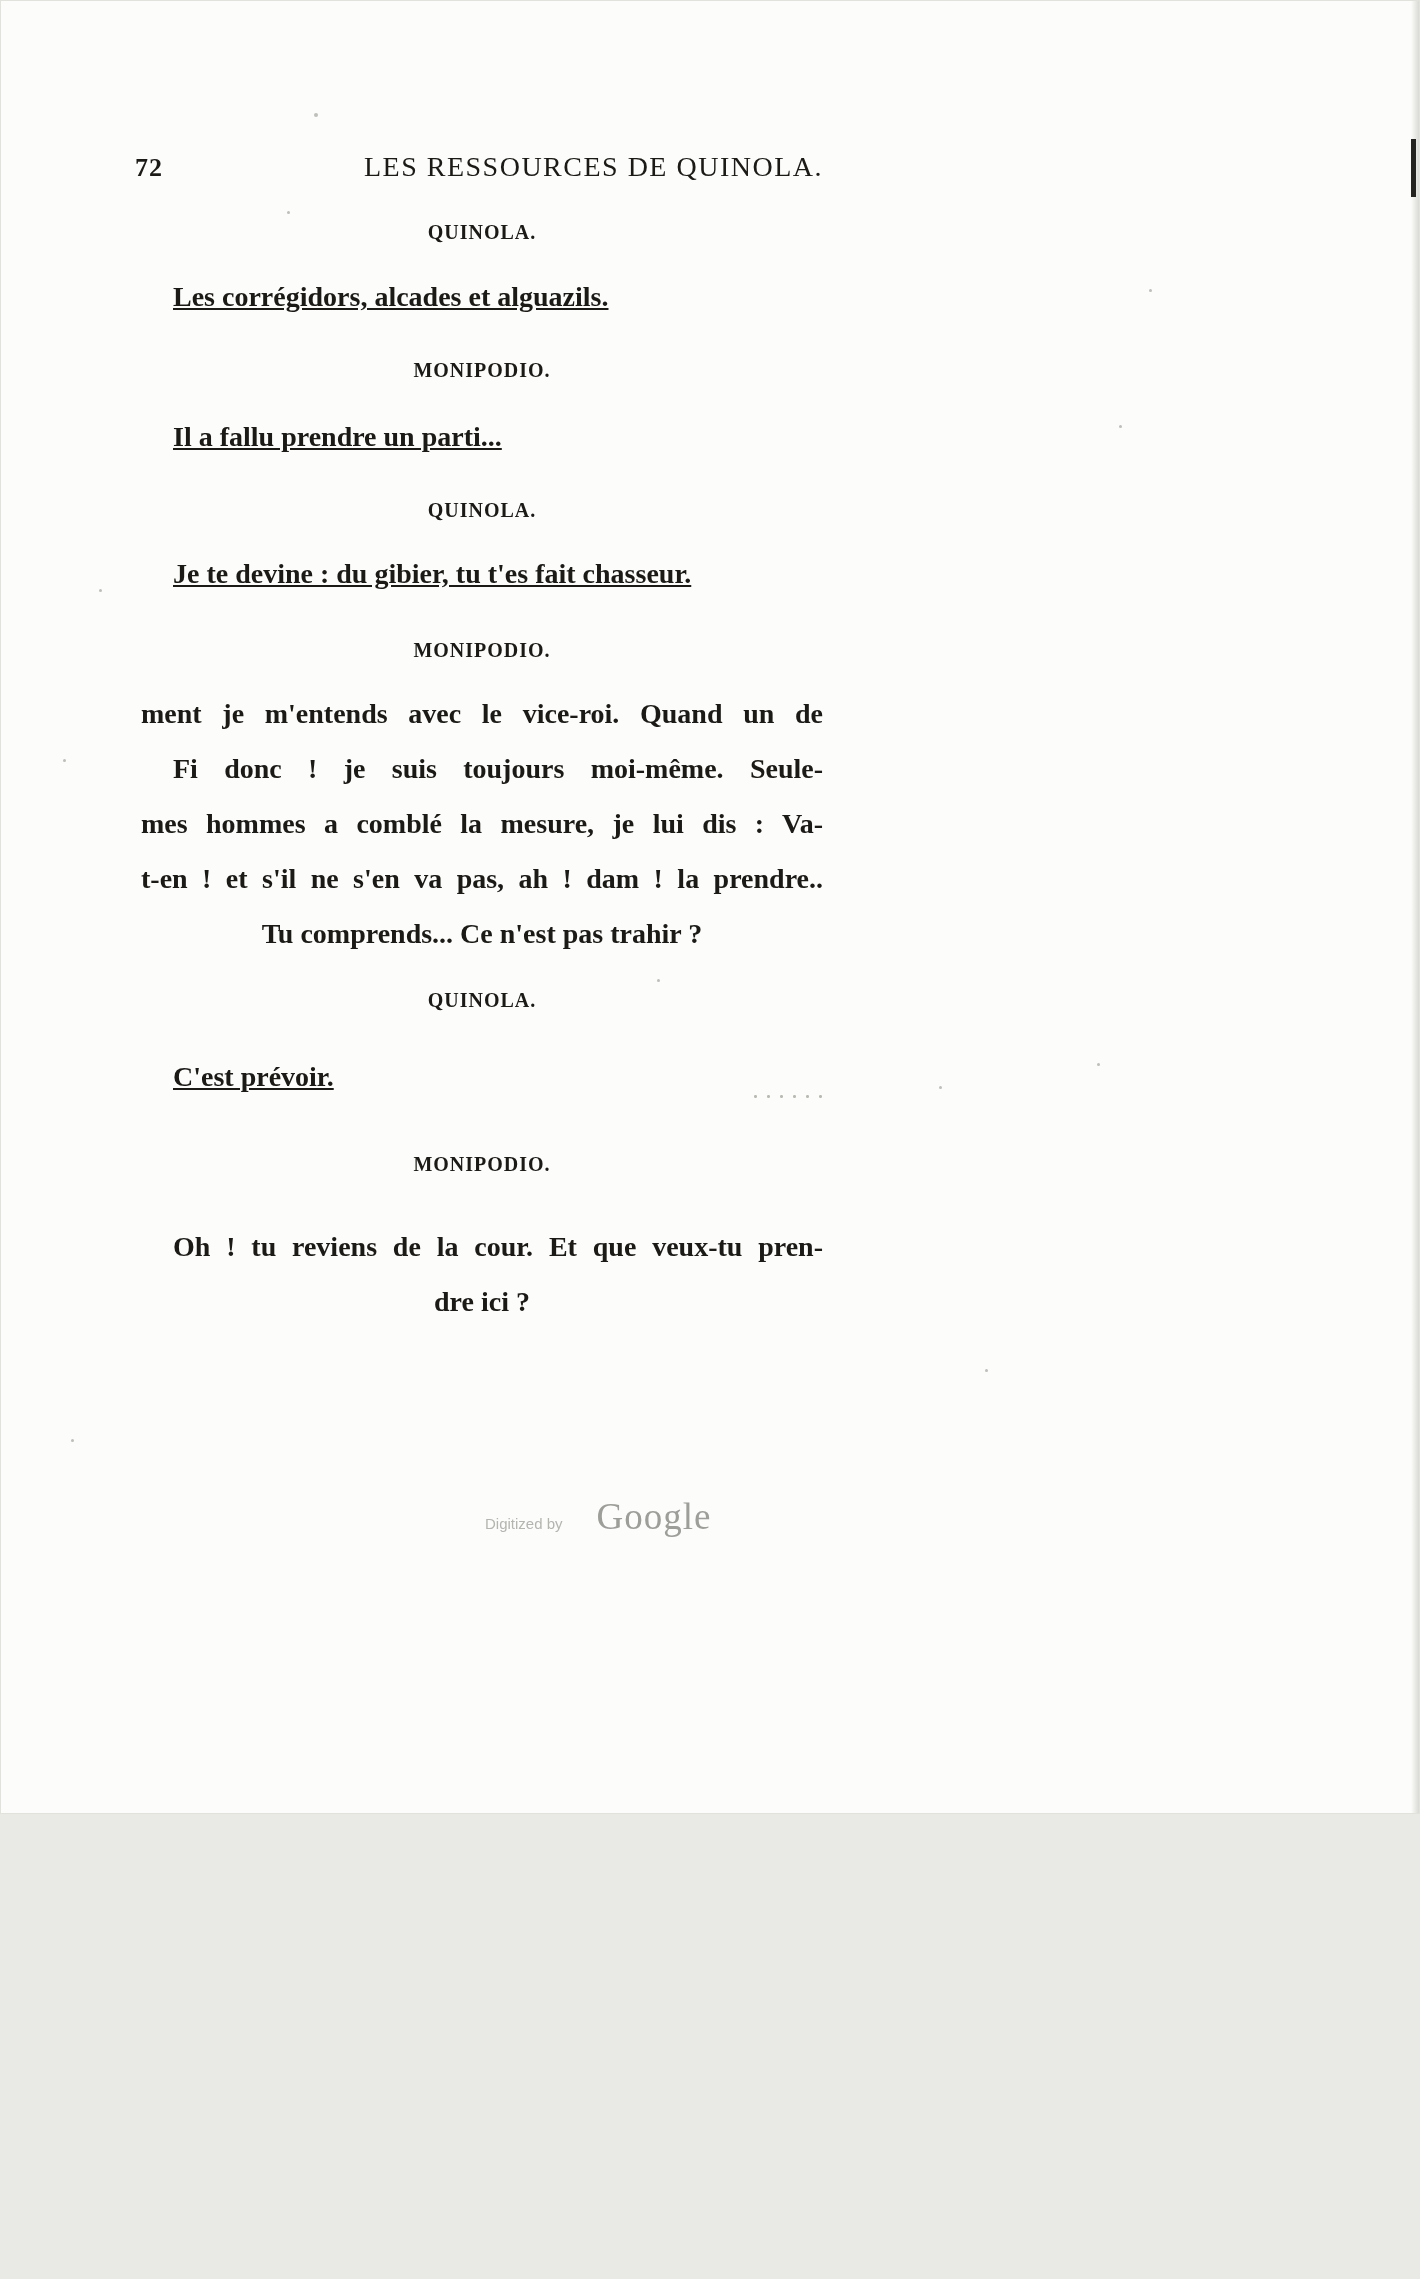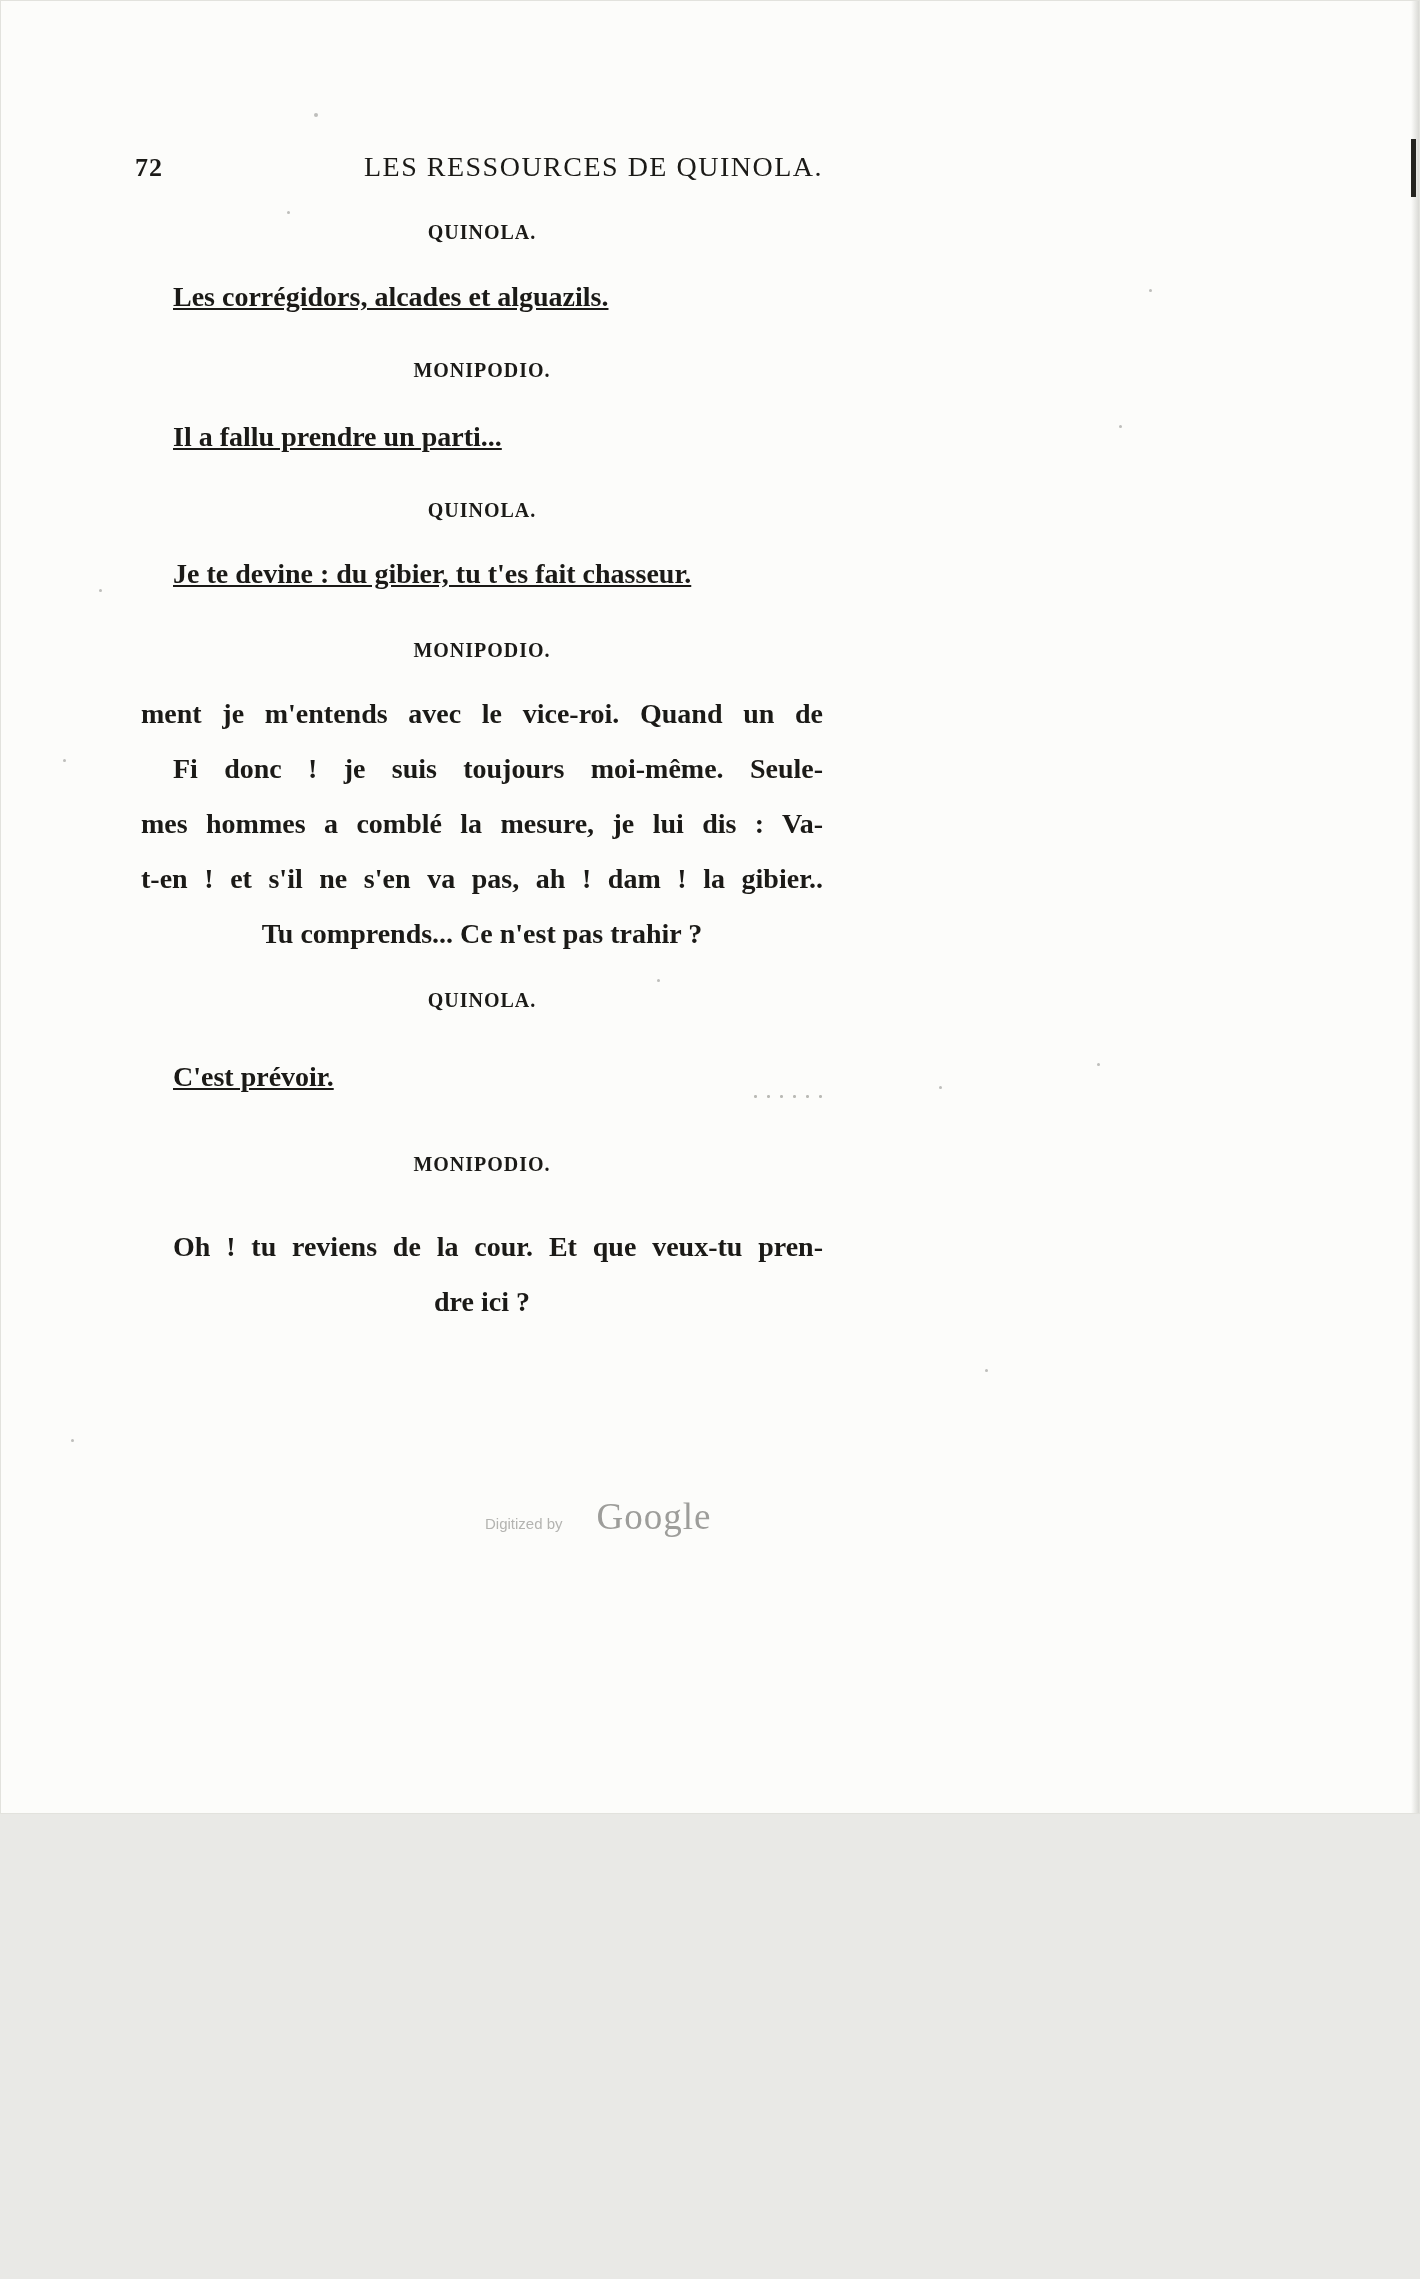--- a/index.html
+++ b/index.html
@@ -102,21 +102,21 @@
   <div class="col speaker" style="top:498px">QUINOLA.</div>
 
   <div class="col dialogue indent" style="top:545px">Je te devine : du gibier, tu t'es fait chasseur.</div>
 
   <div class="col speaker" style="top:638px">MONIPODIO.</div>
 
   <div class="col para" style="top:685px">
     <div class="jline">ment je m'entends avec le vice-roi. Quand un de</div>
     <div class="jline first">Fi donc ! je suis toujours moi-même. Seule-</div>
     <div class="jline">mes hommes a comblé la mesure, je lui dis : Va-</div>
-    <div class="jline">t-en ! et s'il ne s'en va pas, ah ! dam ! la gibier..</div>
+    <div class="jline">t-en ! et s'il ne s'en va pas, ah ! dam ! la prendre..</div>
     <div class="lline">Tu comprends... Ce n'est pas trahir ?</div>
   </div>
 
   <div class="col speaker" style="top:988px">QUINOLA.</div>
 
   <div class="col dialogue indent" style="top:1048px">C'est prévoir.</div>
 
   <div class="col speaker" style="top:1152px">MONIPODIO.</div>
 
   <div class="col para" style="top:1218px">

